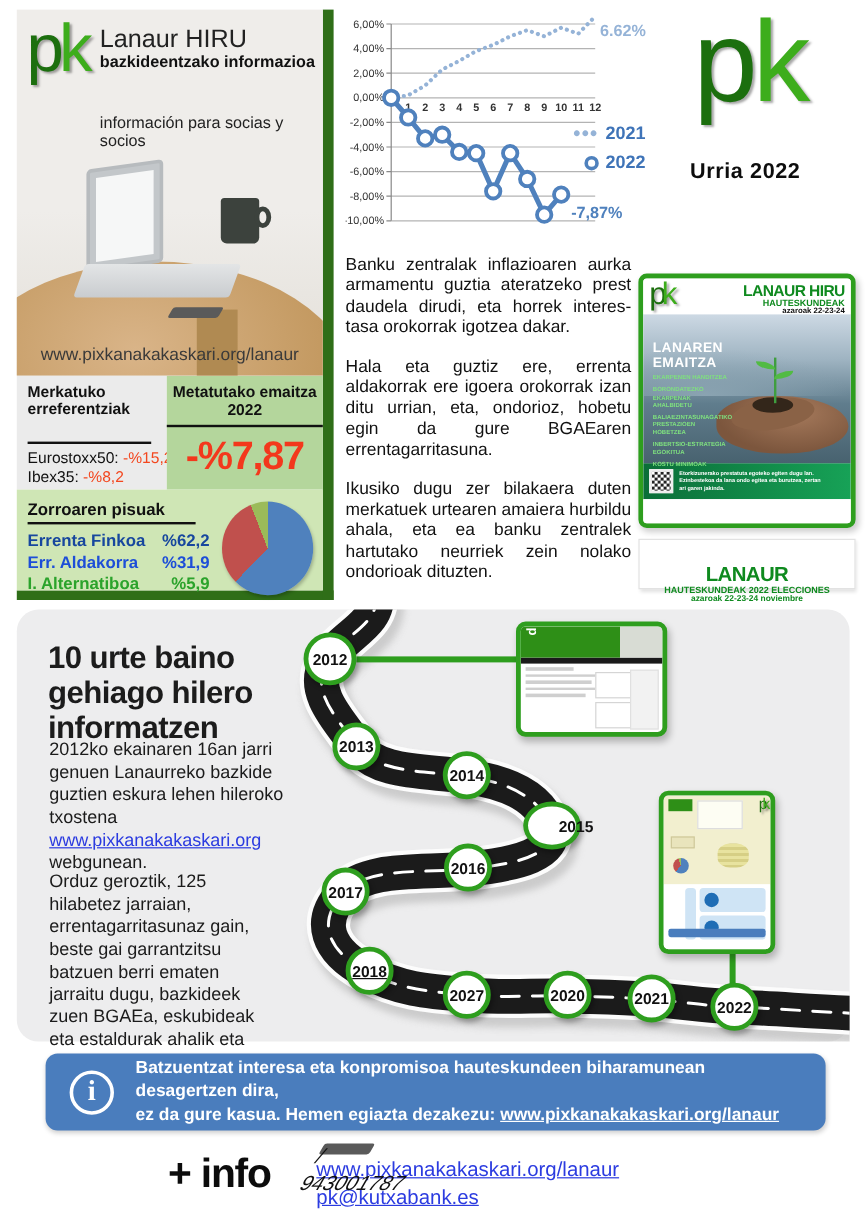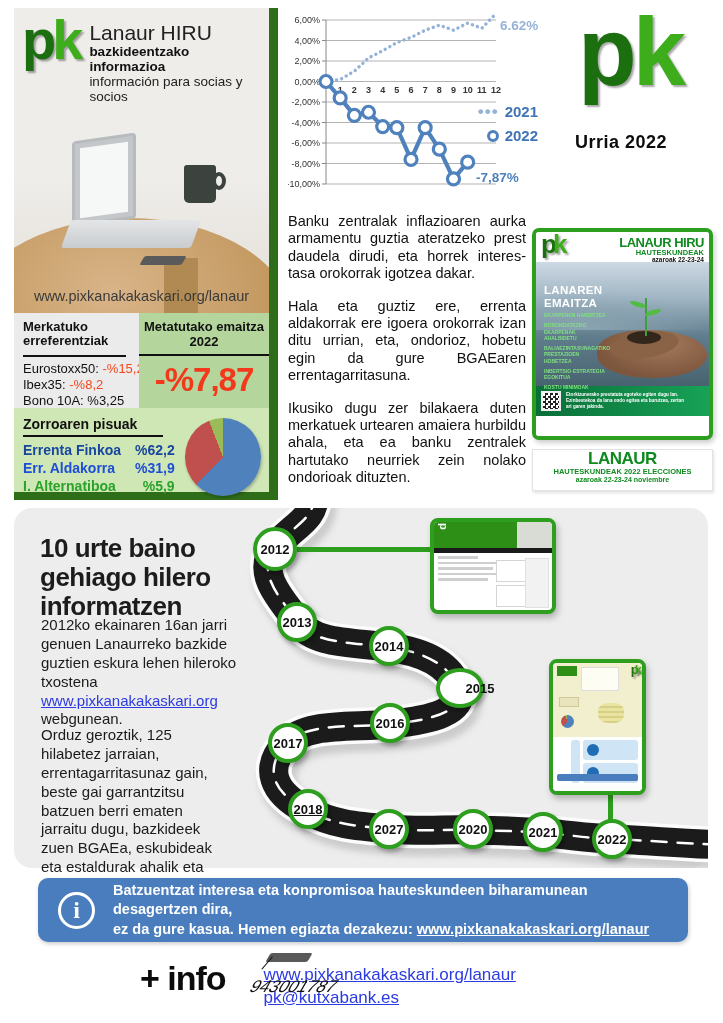--- a/index.html
+++ b/index.html
@@ -4,27 +4,27 @@
 <style>
   * { margin:0; padding:0; box-sizing:border-box; }
   body { width:723px; height:1023px; position:relative; background:#fff;
          font-family:"Liberation Sans", sans-serif; color:#111; overflow:hidden; }
   .abs { position:absolute; }
 
   
   .left-panel { left:14px; top:8px; width:264px; height:492px; background:#fff;
                 border-right:9px solid #2f6e18; border-bottom:8px solid #2f6e18; }
   .masthead { display:flex; align-items:flex-start; padding:10px 4px 6px 8px; position:relative; z-index:3; }
-  .pk-logo { font-weight:bold; letter-spacing:-4px; line-height:.8;
+  .pk-logo { font-weight:normal; letter-spacing:-4px; line-height:.8;
              text-shadow:2px 2px 2px rgba(0,0,0,.35); }
   .pk-logo .p { color:#1c6f0e; } .pk-logo .k { color:#3dad1c; }
   .mast-logo { font-size:56px; margin-right:10px; }
   .mast-title { font-size:21px; color:#222; line-height:1.05; margin-top:4px;}
   .mast-sub-eu { font-size:13.5px; font-weight:bold; color:#111; }
-  .mast-sub-es { font-size:13.5px; color:#222; }
+  .mast-sub-es { font-size:13.5px; color:#222;margin-top:36px; }
 
   .photo { position:absolute; left:0; top:0; width:255px; height:305px;
            background:linear-gradient(#efedea 55%, #e3dfd8); overflow:hidden; z-index:1;}
   .table-top { position:absolute; left:-50px; bottom:-115px; width:330px; height:210px;
                background:radial-gradient(ellipse at 45% 35%, #d9b488, #c49a62 60%, #a87e48);
                border-radius:50%; }
   .table-leg { position:absolute; left:150px; bottom:-5px; width:34px; height:60px; background:#b08a52; }
   .laptop-screen { position:absolute; left:58px; bottom:90px; width:64px; height:86px;
                    background:#c3c7ca; border-radius:4px; transform:skewY(-8deg);
                    border:3px solid #b7bbbe; }
@@ -35,21 +35,21 @@
          background:#3c423d; border-radius:3px 3px 5px 5px;}
   .mug i { position:absolute; right:-10px; top:7px; width:14px; height:18px;
            border:4px solid #3c423d; border-radius:50%; display:block;}
   .phone { position:absolute; left:128px; bottom:48px; width:42px; height:9px; background:#5a5a5a; border-radius:2px; transform:skewX(-30deg);}
   .mast-url { position:absolute; left:0; width:255px; top:280px; text-align:center;
               font-size:14.5px; color:#3a3a3a; z-index:3;}
 
   .market-row { position:absolute; left:0; top:305px; width:255px; height:95px; display:flex; }
   .market-box { width:125px; background:#ebebeb; padding:7px 6px 4px 9px; }
   .market-title { font-size:13px; font-weight:bold; line-height:1.1;
-                  border-bottom:2px solid #111; padding-bottom:6px; margin-bottom:4px; width:103px;}
+                  border-bottom:2px solid #111; padding-bottom:19px; margin-bottom:4px; width:103px;}
   .market-item { font-size:13px; line-height:1.25; white-space:nowrap; }
   .market-item .neg { color:#f3471f; }
   .result-box { flex:1; background:#b4d69c; text-align:center; padding-top:7px; }
   .result-title { font-size:13px; font-weight:bold; line-height:1.15;
                   border-bottom:2px solid #111; display:inline-block; padding:0 4px 4px; }
   .result-value { font-size:33px; font-weight:bold; color:#f3381c; margin-top:5px; letter-spacing:-1px;}
 
   .pisuak { position:absolute; left:0; top:400px; width:255px; height:84px;
             background:#cfe6b5; padding:8px 8px 0 9px; display:flex; }
   .pisuak-left { width:155px; }
@@ -104,21 +104,21 @@
   .cover-band { height:30px; background:linear-gradient(90deg,#0a6e38,#17a257); display:flex;
                 align-items:center; padding:0 5px; }
   .qr { width:20px; height:20px; background:#fff; border:2px solid #eee; margin-right:5px;
         background-image:conic-gradient(#222 25%, #fff 0 50%, #222 0 75%, #fff 0);
         background-size:5px 5px; }
   .cover-band-text { color:#fff; font-size:4.6px; font-weight:bold; line-height:1.35; width:118px;}
   .cover-footer-band { height:24px; background:#fff; }
 
   .election-box { left:532px; top:449px; width:181px; height:42px; background:#fff;
                   border:1px solid #e2e2e2; box-shadow:1px 2px 3px rgba(0,0,0,.12);
-                  text-align:center; padding-top:0; }
+                  text-align:center; padding-top:20px; }
   .election-title { color:#0f8a1f; font-weight:bold; font-size:17px; letter-spacing:-.5px; line-height:1;}
   .election-l1 { color:#0f8a1f; font-weight:bold; font-size:7.5px; }
   .election-l2 { color:#0f8a1f; font-weight:bold; font-size:7px; }
 
   
   .timeline-panel { left:14px; top:508px; width:694px; height:360px; background:#ededee; border-radius:18px; }
   .tl-heading { position:absolute; left:26px; top:26px; width:210px; font-size:26px; font-weight:800;
                 color:#1c1c1c; line-height:1.12; letter-spacing:-.5px;}
   .tl-para { position:absolute; left:27px; width:198px; font-size:15px; line-height:1.26; color:#1b1b1b;}
   .tl-link, .blue-link { color:#2b3be0; text-decoration:underline; cursor:pointer; }

